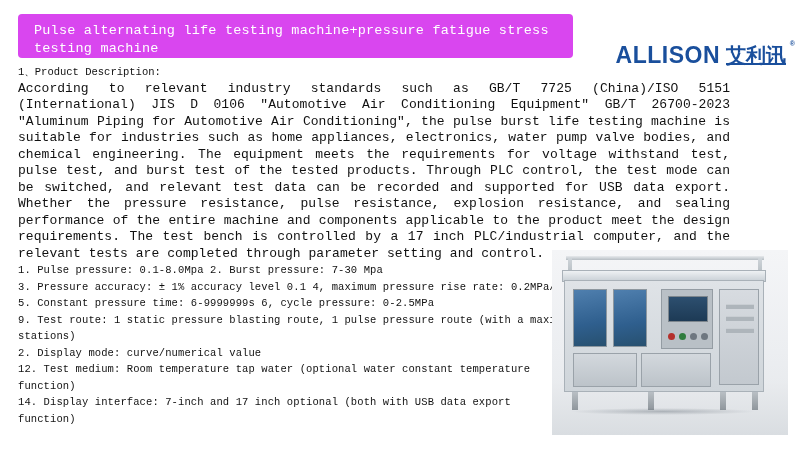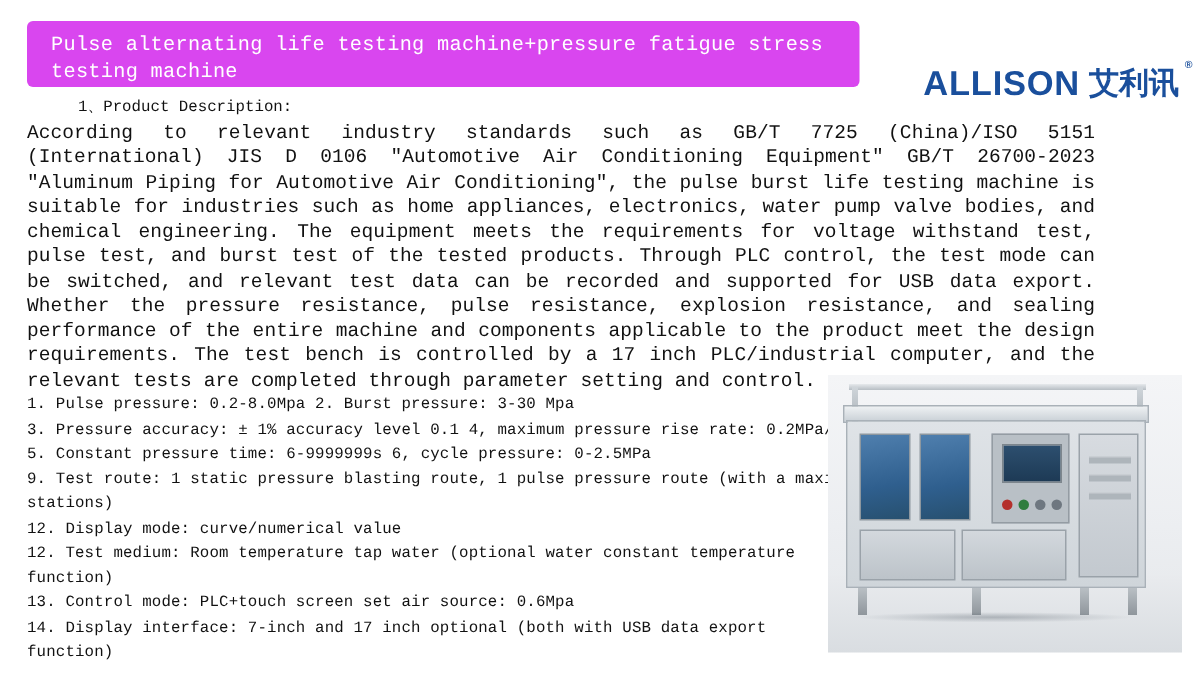--- a/index.html
+++ b/index.html
@@ -30,20 +30,21 @@
   }
   .brand-latin {
     font-family:"Liberation Sans", sans-serif;
     font-weight:bold; font-size:23px; color:#1a4f9c;
     letter-spacing:0.5px;
   }
   .brand-cjk {
     font-family:"DejaVu Sans", sans-serif;
     font-weight:bold; font-size:20px; color:#1a4f9c;
     position:relative;
+    text-decoration:underline;
   }
   .brand-reg {
     font-family:"Liberation Sans", sans-serif;
     font-size:7px; color:#1a4f9c;
     position:absolute; right:-9px; top:-2px;
   }
 
   
   .content {
     position:absolute; left:18px; top:64px; width:712px;
@@ -51,21 +52,21 @@
   .line {
     font-size:10.5px; line-height:16.5px;
     letter-spacing:0.1px;
     white-space:pre-wrap;
   }
   .para {
     font-size:13px; line-height:16.5px;
     text-align:justify;
     letter-spacing:0.05px;
   }
-  .sec-head { font-size:10.5px; line-height:16.5px;margin-left:34px; }
+  .sec-head { font-size:10.5px; line-height:16.5px; }
   .list { margin:0; padding:0; }
 
   
   .narrow { width:530px; }
 
   
   .photo {
     position:absolute; left:552px; top:250px; width:236px; height:185px;
     background:linear-gradient(180deg,#f4f5f7 0%,#eceef1 55%,#e4e7ea 100%);
     overflow:hidden;
@@ -165,27 +166,26 @@
         <span class="brand-reg">®</span>
       </span>
     </div>
   </div>
 
   <div class="content">
     <div class="sec-head">1、Product Description:</div>
     <div class="para">According to relevant industry standards such as GB/T 7725 (China)/ISO 5151 (International) JIS D 0106 "Automotive Air Conditioning Equipment" GB/T 26700-2023 "Aluminum Piping for Automotive Air Conditioning", the pulse burst life testing machine is suitable for industries such as home appliances, electronics, water pump valve bodies, and chemical engineering. The equipment meets the requirements for voltage withstand test, pulse test, and burst test of the tested products. Through PLC control, the test mode can be switched, and relevant test data can be recorded and supported for USB data export. Whether the pressure resistance, pulse resistance, explosion resistance, and sealing performance of the entire machine and components applicable to the product meet the design requirements. The test bench is controlled by a 17 inch PLC/industrial computer, and the relevant tests are completed through parameter setting and control.</div>
 
     <div class="list">
-      <div class="line">1. Pulse pressure: 0.2-8.0Mpa 2. Burst pressure: 3-30 Mpa</div>
+      <div class="line">1. Pulse pressure: 0.1-8.0Mpa 2. Burst pressure: 7-30 Mpa</div>
       <div class="line">3. Pressure accuracy: ± 1% accuracy level 0.1 4, maximum pressure rise rate: 0.2MPa/s</div>
       <div class="line">5. Constant pressure time: 6-9999999s 6, cycle pressure: 0-2.5MPa</div>
       <div class="line">9. Test route: 1 static pressure blasting route, 1 pulse pressure route (with a maximum extension of 5 stations)</div>
-      <div class="line narrow">12. Display mode: curve/numerical value</div>
+      <div class="line narrow">2. Display mode: curve/numerical value</div>
       <div class="line narrow">12. Test medium: Room temperature tap water (optional water constant temperature function)</div>
-      <div class="line narrow">13. Control mode: PLC+touch screen set air source: 0.6Mpa</div>
       <div class="line narrow">14. Display interface: 7-inch and 17 inch optional (both with USB data export function)</div>
 
     </div>
   </div>
 
   <div class="photo">
     <div class="floor"></div>
 
     <div class="rail"></div>
     <div class="post p1"></div>

